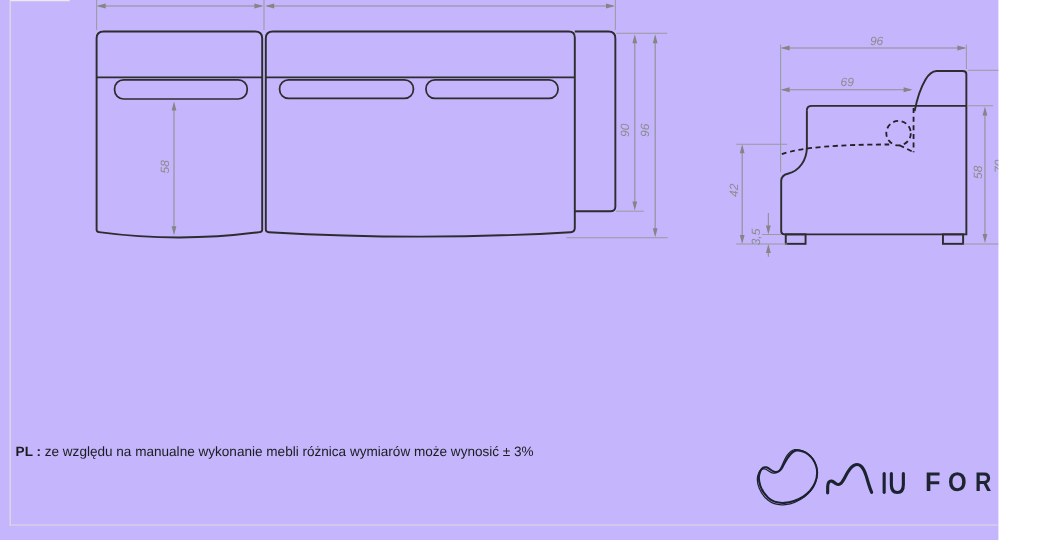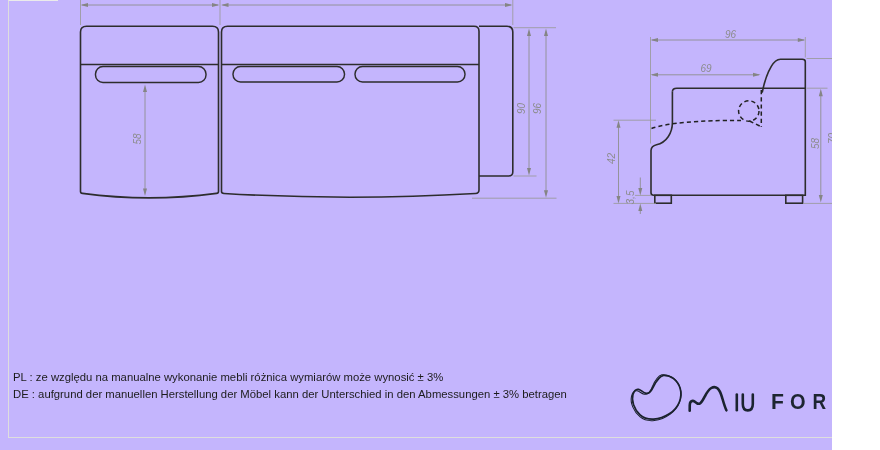--- a/index.html
+++ b/index.html
@@ -1,20 +1,20 @@
 <!DOCTYPE html>
 <html><head>
 <meta charset="utf-8">
 <style>
   html,body{margin:0;padding:0;background:#ffffff;}
   #page{position:relative;width:832px;height:450px;background:#c4b5fd;overflow:hidden;
         font-family:"Liberation Sans", sans-serif;}
   #notes{position:absolute;left:13px;top:369.4px;font-size:11.3px;color:#1c1c1c;
          line-height:16.55px;white-space:nowrap;letter-spacing:0px;}
-  #notes b{font-weight:normal;}
+  #notes b{font-weight:bold;}
   svg{position:absolute;left:0;top:0;}
   .o{fill:none;stroke:#2d2d2d;stroke-width:1.6;}
   .p{fill:none;stroke:#2d2d2d;stroke-width:1.45;}
   .d{fill:none;stroke:#8f8f8f;stroke-width:0.9;}
   .e{fill:none;stroke:#9a9a9a;stroke-width:0.85;}
   .lab{fill:#8c8c8c;font-family:"Liberation Sans",sans-serif;font-size:10px;font-style:italic;}
   .dash{fill:none;stroke:#222;stroke-width:1.5;stroke-dasharray:4.2 3;}
   .ah{fill:#858585;stroke:none;}
 </style>
 </head>
@@ -193,17 +193,16 @@
     <circle cx="869" cy="397.3" r="5.6" fill="none" stroke="#1d2531" stroke-width="1.5"></circle>
     <text x="869" y="400.6" font-family="Liberation Sans, sans-serif" font-weight="bold" font-size="9px" fill="#1d2531" text-anchor="middle">R</text>
   </g>
 </svg>
 
 <div id="notes">
 
   <div><b>PL :</b> ze względu na manualne wykonanie mebli różnica wymiarów może wynosić ± 3%</div>
 
 
-  <div><b>DE :</b> aufgrund der manuellen Herstellung der Möbel kann der Unterschied in den Abmessungen ± 3% betragen</div>
 
 </div>
 
 </div>
 
 </body></html>

